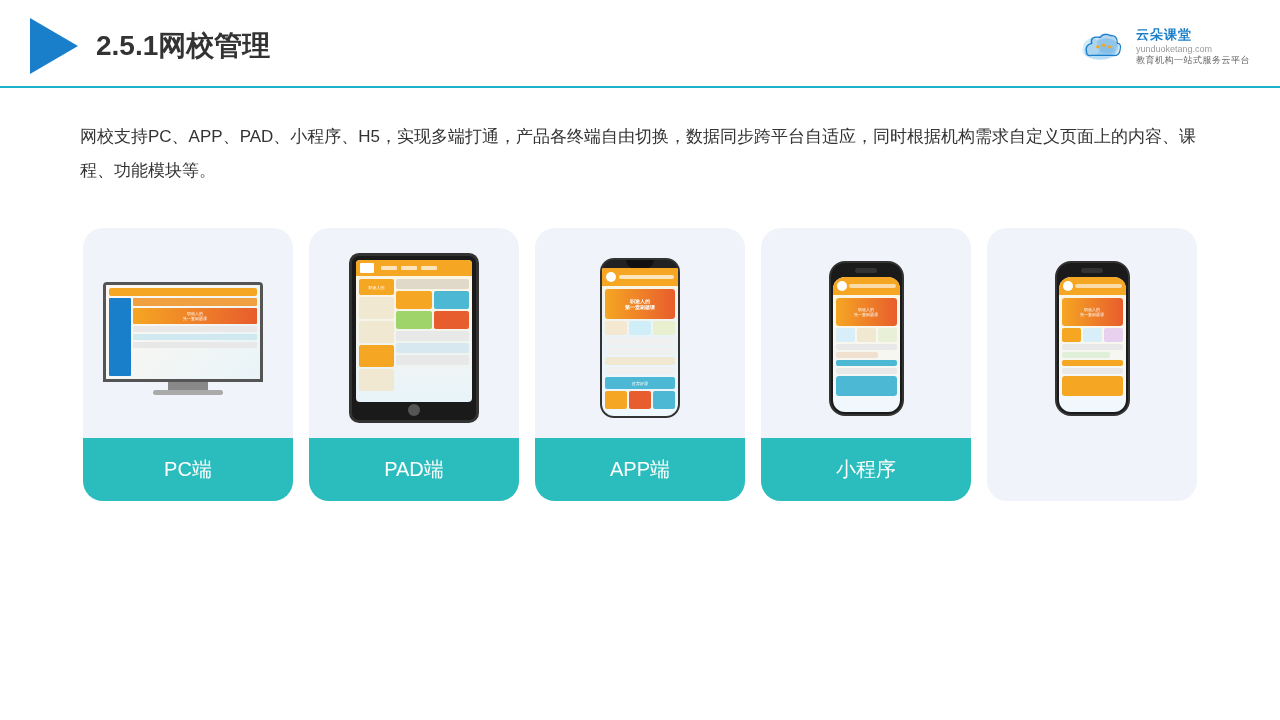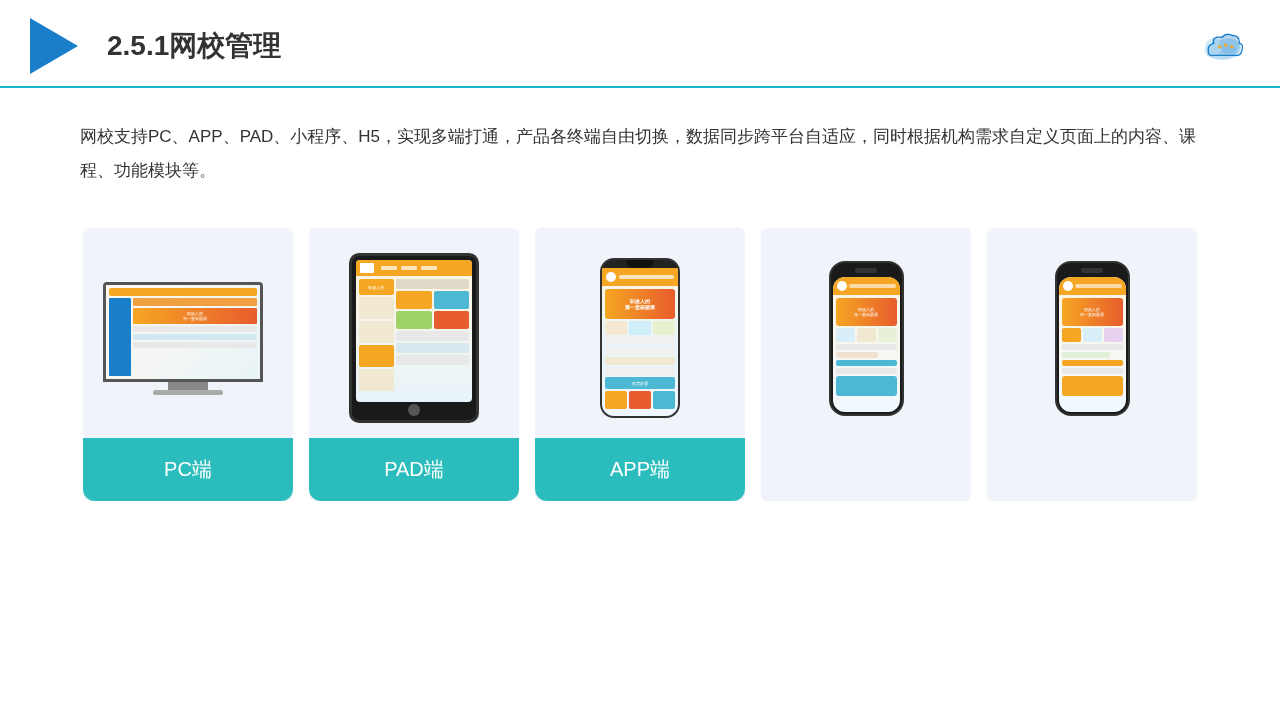--- a/index.html
+++ b/index.html
@@ -15,21 +15,21 @@
     .header {
       display: flex;
       align-items: center;
       justify-content: space-between;
       padding: 18px 30px 12px 30px;
       border-bottom: 2px solid #1ab3c8;
     }
     .header-left {
       display: flex;
       align-items: center;
-      gap: 29px;
+      gap: 18px;
     }
     .logo-triangle {
       width: 0;
       height: 0;
       border-top: 28px solid transparent;
       border-bottom: 28px solid transparent;
       border-left: 48px solid #1a7fcb;
     }
     .page-title {
       font-size: 28px;
@@ -76,21 +76,21 @@
 
     
     .cards-container {
       display: flex;
       justify-content: center;
       gap: 16px;
       padding: 20px 50px 30px 50px;
     }
     .card {
       background: #f0f4fa;
-      border-radius: 6px;
+      border-radius: 20px;
       width: 210px;
       display: flex;
       flex-direction: column;
       align-items: center;
       overflow: hidden;
     }
     .card-image-area {
       width: 100%;
       height: 210px;
       display: flex;
@@ -488,20 +488,25 @@
       <circle cx="18" cy="22" r="10" fill="#d0ecf8"></circle>
       <circle cx="36" cy="18" r="12" fill="#1a7fcb" opacity="0.15"></circle>
 
       <path d="M10 30 Q8 20 16 18 Q14 8 26 10 Q30 4 38 8 Q46 6 46 16 Q52 16 50 24 Q50 32 42 32 H16 Q10 34 10 30Z" fill="#1a7fcb" opacity="0.2"></path>
       <path d="M12 28 Q10 20 18 18 Q16 9 28 11 Q32 5 40 9 Q48 8 48 18 Q53 18 51 26 Q50 33 42 32 H18 Q12 33 12 28Z" fill="none" stroke="#1a7fcb" stroke-width="1.5"></path>
 
       <circle cx="25" cy="22" r="2" fill="#f5a623"></circle>
       <circle cx="32" cy="20" r="2" fill="#f5a623"></circle>
       <circle cx="39" cy="22" r="2" fill="#f5a623"></circle>
     </svg>
+    <div class="logo-text-block">
+      <span class="logo-brand">云朵课堂</span>
+      <span class="logo-url">yunduoketang.com</span>
+      <span class="logo-sub">教育机构一站式服务云平台</span>
+    </div>
   </div>
 </div>
 
 <div class="description">
   <span>网校支持PC、APP、PAD、小程序、H5，实现多端打通，产品各终端自由切换，数据同步跨平台自适应，同时根据机构需求自定义页面上的内容、课程、功能模块等。</span>
 </div>
 
 <div class="cards-container">
 
   <div class="card">
@@ -638,20 +643,21 @@
               <div class="mini-row"></div>
               <div class="mini-row" style="background:#f0e0d0;width:70%;"></div>
               <div style="height:6px;background:#4db8d4;border-radius:2px;"></div>
               <div class="mini-row"></div>
               <div class="mini-bottom-card"></div>
             </div>
           </div>
         </div>
       </div>
     </div>
+    <div class="card-label">小程序</div>
   </div>
 
   <div class="card">
     <div class="card-image-area">
       <div class="mini-phone-mockup">
         <div class="mini-phone-body">
           <div class="mini-phone-notch-bar">
             <div class="mini-phone-notch-pill"></div>
           </div>
           <div class="mini-phone-screen">

